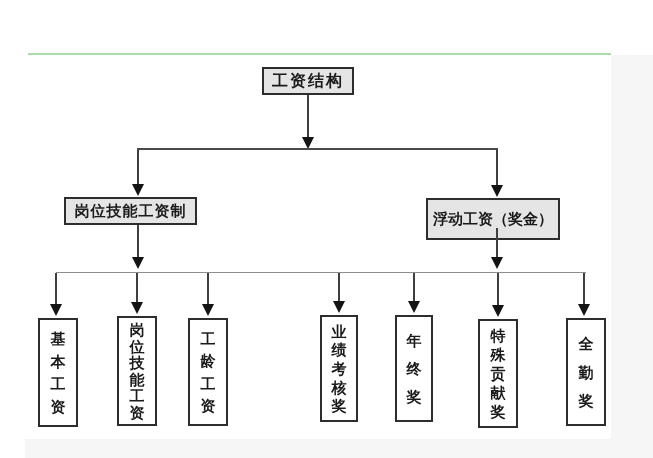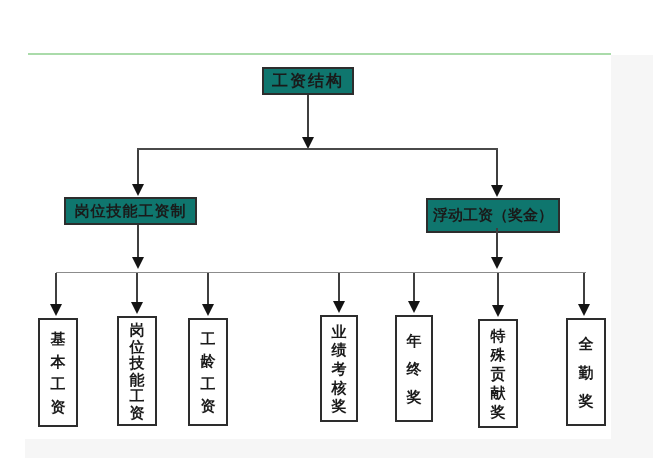--- a/index.html
+++ b/index.html
@@ -10,21 +10,21 @@
   }
   .stage{position:absolute;left:0;top:0;width:653px;height:458px;}
 
   
   .accent-line{position:absolute;left:28px;top:53px;width:583px;height:2px;background:#aadbaa;}
   .strip-right{position:absolute;left:611px;top:55px;width:42px;height:403px;background:#f6f6f6;}
   .strip-bottom{position:absolute;left:25px;top:439px;width:628px;height:19px;background:#f6f6f6;}
 
   
   .hbox{
-    position:absolute;box-sizing:border-box;background:#0f766e;
+    position:absolute;box-sizing:border-box;background:#e5e5e5;
     border:2px solid #2d2d2d;display:flex;align-items:center;justify-content:center;
     font-weight:700;color:#1a1a1a;white-space:nowrap;
   }
   .vbox{
     position:absolute;box-sizing:border-box;background:#ffffff;
     border:2px solid #2d2d2d;display:flex;flex-direction:column;
     align-items:center;justify-content:space-evenly;
     font-weight:700;color:#1a1a1a;font-size:15px;line-height:1;
     padding:3px 0;
   }
@@ -54,21 +54,21 @@
   <div class="arrow" style="left:302px;top:137px;"></div>
 
   <div class="hline1" style="left:137px;top:148px;width:361px;"></div>
 
   <div class="vline" style="left:137px;top:150px;height:34px;"></div>
   <div class="arrow" style="left:132px;top:184px;"></div>
   <div class="vline" style="left:496px;top:150px;height:35px;"></div>
   <div class="arrow" style="left:491px;top:185px;"></div>
 
   <div class="hbox" style="left:64px;top:197px;width:133px;height:28px;font-size:15px;letter-spacing:1px;">岗位技能工资制</div>
-  <div class="hbox" style="left:426px;top:198px;width:134px;height:35px;font-size:15px;">浮动工资（奖金）</div>
+  <div class="hbox" style="left:426px;top:198px;width:134px;height:42px;font-size:15px;">浮动工资（奖金）</div>
 
   <div class="vline" style="left:137px;top:225px;height:32px;"></div>
   <div class="arrow" style="left:132px;top:257px;"></div>
   <div class="vline" style="left:496px;top:228px;height:29px;"></div>
   <div class="arrow" style="left:491px;top:257px;"></div>
 
   <div class="hline2" style="left:56px;top:272px;width:530px;"></div>
 
   <div class="vline" style="left:55px;top:273px;height:31px;"></div>
   <div class="arrow" style="left:50px;top:304px;"></div>

